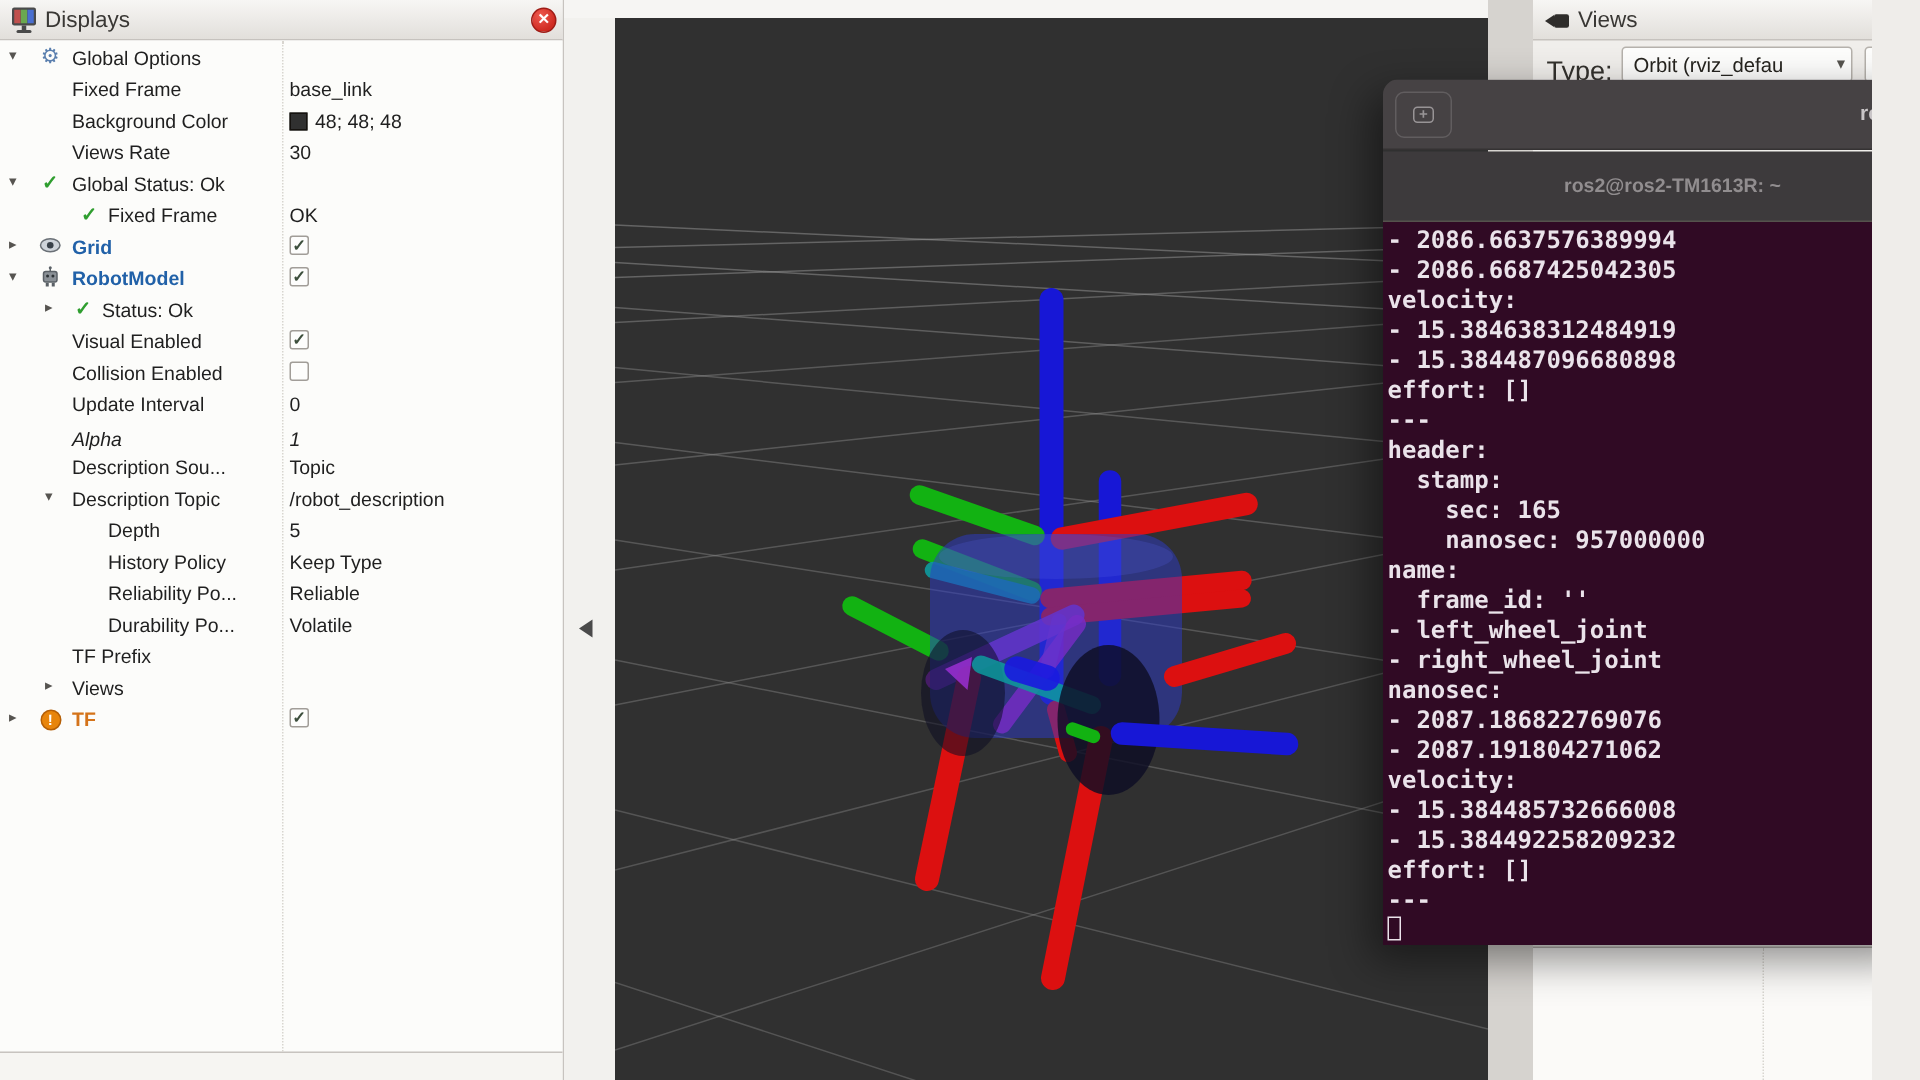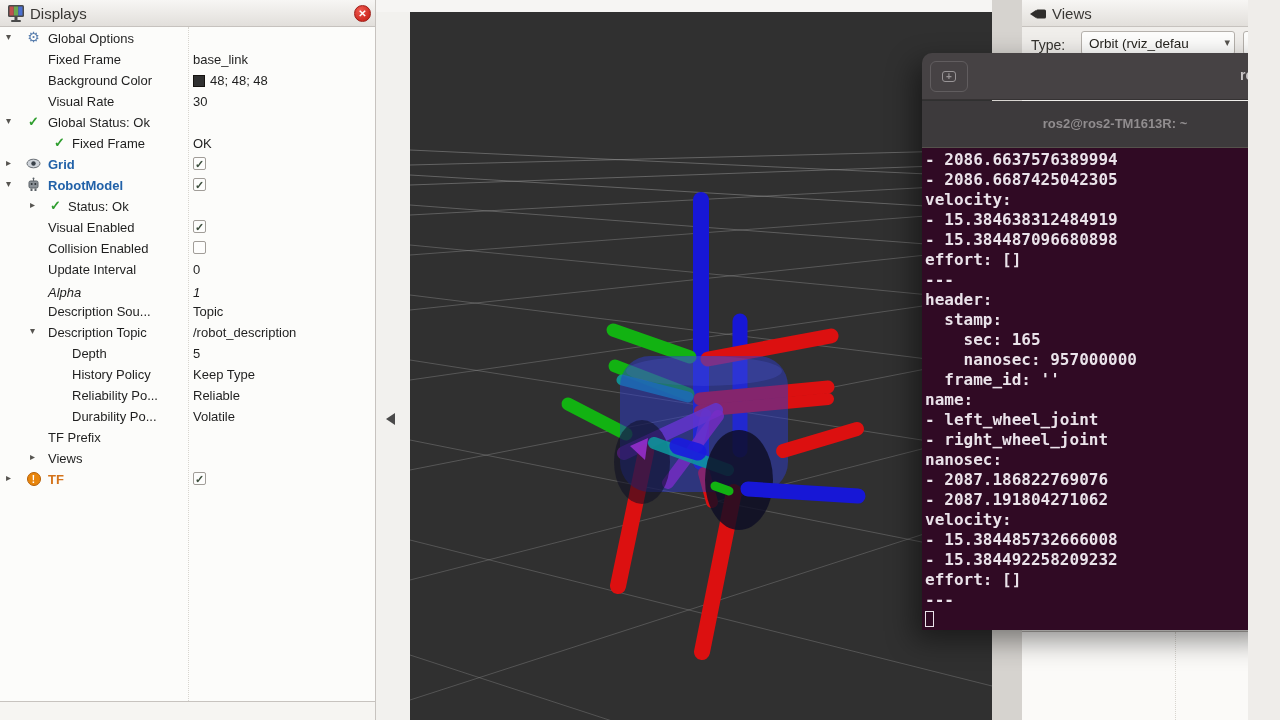--- a/index.html
+++ b/index.html
@@ -34,21 +34,21 @@
   .ic-check{color:#2f9e2f;font-size:13px;font-weight:bold;line-height:15px;}
   .ic-warn{display:inline-block;width:14px;height:14px;border-radius:50%;background:#e8850c;
      border:1px solid #b55f06;color:#fff;font-size:10px;font-weight:bold;line-height:13px;text-align:center;}
   #displays-bottom{position:absolute;left:0;top:701px;width:375px;height:19px;
      border-top:1px solid #c7c3bf;background:#f6f5f2;}
 
   
   #right-splitter{position:absolute;left:992px;top:0;width:30px;height:720px;background:#d6d3cf;}
   #views-panel{left:1022px;top:0;width:258px;height:720px;background:#f0eeeb;}
   #views-toolbar{position:absolute;left:0;top:29px;width:258px;height:31px;}
-  .type-label{position:absolute;left:9px;top:8px;font-size:14px;color:#33312d;}
+  .type-label{position:absolute;left:9px;top:8px;font-size:18px;color:#33312d;}
   .combo{position:absolute;left:59px;top:2px;width:154px;height:24px;background:#fdfdfc;
      border:1px solid #b5b1ac;border-radius:3px;overflow:hidden;}
   .combo .cv{position:absolute;left:7px;top:4px;font-size:13.5px;color:#26241f;white-space:nowrap;}
   .combo .chev{position:absolute;right:4px;top:4px;font-size:11px;color:#55534e;}
   .zero-btn{position:absolute;left:221px;top:2px;width:70px;height:24px;background:#fdfdfc;
      border:1px solid #b5b1ac;border-radius:3px;font-size:13.5px;color:#26241f;
      padding-left:19px;line-height:22px;overflow:hidden;}
   .views-icon{position:absolute;left:8px;top:7px;width:18px;height:14px;}
   #views-list{position:absolute;left:1022px;top:631px;width:258px;height:89px;
      background:#fbfaf8;border-top:1px solid #b8b4b0;}
@@ -178,21 +178,21 @@
         </div>
         <div class="trow" data-name="tree-row-fixed-frame" style="top: 22px;">
           <span class="rlabel " style="left:48px" data-name="tree-label-fixed-frame">Fixed Frame</span>
           <span class="rvalue" data-name="tree-value-fixed-frame">base_link</span>
         </div>
         <div class="trow" data-name="tree-row-background-color" style="top: 43px;">
           <span class="rlabel " style="left:48px" data-name="tree-label-background-color">Background Color</span>
           <span class="rvalue" data-name="tree-value-background-color"><span class="swatch" data-name="color-swatch" style="background:#303030"></span>48; 48; 48</span>
         </div>
         <div class="trow" data-name="tree-row-frame-rate" style="top: 64px;">
-          <span class="rlabel " style="left:48px" data-name="tree-label-frame-rate">Visual Rate</span>
+          <span class="rlabel " style="left:48px" data-name="tree-label-frame-rate">Views Rate</span>
           <span class="rvalue" data-name="tree-value-frame-rate">30</span>
         </div>
         <div class="trow" data-name="tree-row-global-status-ok" style="top: 85px;">
           <span class="arrow" style="left:6px" data-name="expand-arrow-icon">▾</span>
           <span class="ric" style="left:26px"><span class="ic-check" data-name="check-icon">✓</span></span>
           <span class="rlabel " style="left:48px" data-name="tree-label-global-status-ok">Global Status: Ok</span>
         </div>
         <div class="trow" data-name="tree-row-fixed-frame" style="top: 106px;">
           <span class="ric" style="left:52px"><span class="ic-check" data-name="check-icon">✓</span></span>
           <span class="rlabel " style="left:72px" data-name="tree-label-fixed-frame">Fixed Frame</span>
@@ -321,22 +321,22 @@
         <div class="tline" data-name="terminal-line">- 2086.6687425042305</div>
         <div class="tline" data-name="terminal-line">velocity:</div>
         <div class="tline" data-name="terminal-line">- 15.384638312484919</div>
         <div class="tline" data-name="terminal-line">- 15.384487096680898</div>
         <div class="tline" data-name="terminal-line">effort: []</div>
         <div class="tline" data-name="terminal-line">---</div>
         <div class="tline" data-name="terminal-line">header:</div>
         <div class="tline" data-name="terminal-line">  stamp:</div>
         <div class="tline" data-name="terminal-line">    sec: 165</div>
         <div class="tline" data-name="terminal-line">    nanosec: 957000000</div>
+        <div class="tline" data-name="terminal-line">name:</div>
         <div class="tline" data-name="terminal-line">  frame_id: ''</div>
-        <div class="tline" data-name="terminal-line">name:</div>
         <div class="tline" data-name="terminal-line">- left_wheel_joint</div>
         <div class="tline" data-name="terminal-line">- right_wheel_joint</div>
         <div class="tline" data-name="terminal-line">nanosec:</div>
         <div class="tline" data-name="terminal-line">- 2087.186822769076</div>
         <div class="tline" data-name="terminal-line">- 2087.191804271062</div>
         <div class="tline" data-name="terminal-line">velocity:</div>
         <div class="tline" data-name="terminal-line">- 15.384485732666008</div>
         <div class="tline" data-name="terminal-line">- 15.384492258209232</div>
         <div class="tline" data-name="terminal-line">effort: []</div>
         <div class="tline" data-name="terminal-line">---</div>

